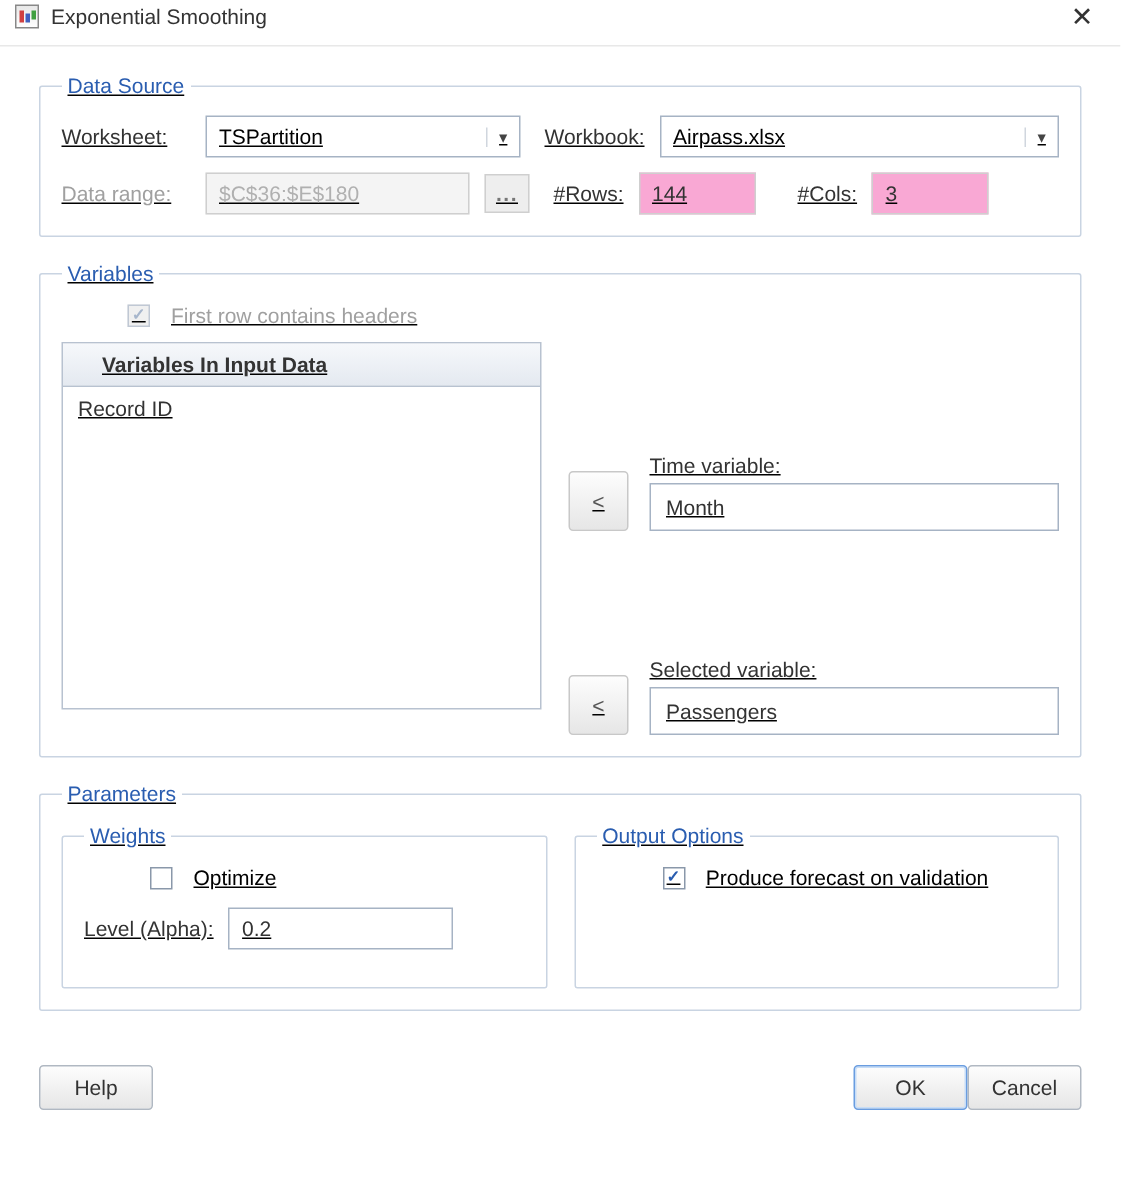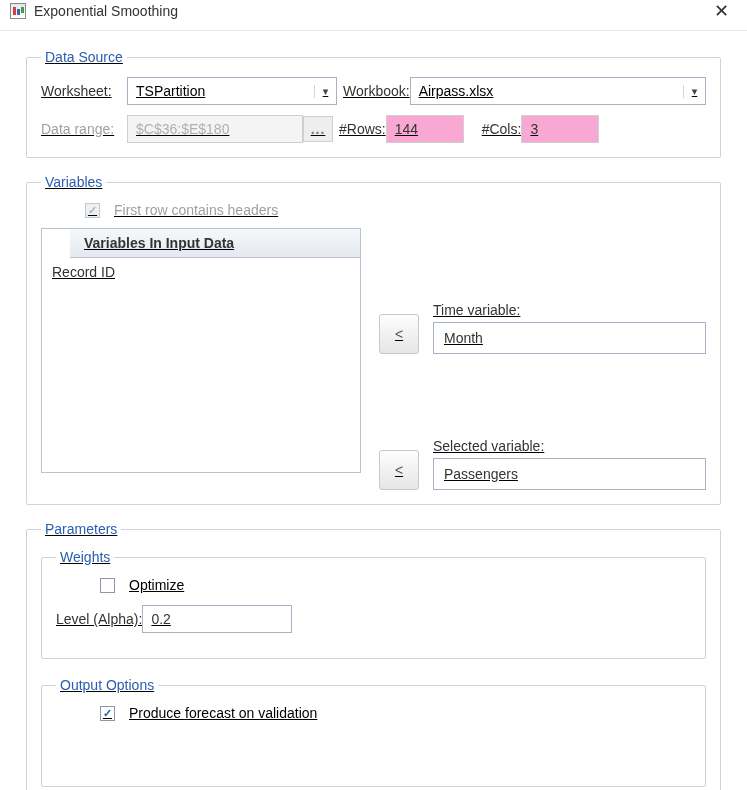--- a/index.html
+++ b/index.html
@@ -70,20 +70,21 @@
       position: relative;
     }
     fieldset.group > legend {
       color: #2a5db0;
       padding: 0 4px;
       font-size: 14px;
     }
     .row {
       display: flex;
       align-items: center;
+      gap: 10px;
       margin-bottom: 10px;
     }
     .row:last-child { margin-bottom: 0; }
     label.lbl {
       color: #333;
       white-space: nowrap;
     }
     label.lbl.disabled { color: #a0a0a0; }
     .select {
       display: flex;
@@ -146,22 +147,21 @@
       flex: 0 0 320px;
       border: 1px solid #b8c2d0;
       height: 245px;
       overflow: hidden;
     }
     .vars-list-header {
       background: linear-gradient(to bottom, #f6f8fb, #e4e9f0);
       border-bottom: 1px solid #b8c2d0;
       font-weight: bold;
       color: #333;
-      padding: 6px 14px;
-      margin-left: 28px;
+      padding: 6px 26px;
     }
     .vars-list-item {
       padding: 6px 10px;
       color: #333;
     }
     .vars-right {
       flex: 1;
       display: flex;
       flex-direction: column;
       gap: 38px;
@@ -220,21 +220,20 @@
     }
     .cb.disabled {
       background: #f0f0f0;
       border-color: #c0c8d4;
       color: #a7b6cc;
     }
     .cb.checked::before { content: "✓"; font-weight: bold; }
     .params-row {
       display: flex;
       gap: 18px;
-      flex-direction: column;
     }
     .params-row fieldset.group {
       flex: 1;
       margin-bottom: 0;
       min-height: 110px;
     }
     .bottom-buttons {
       display: flex;
       justify-content: space-between;
       padding: 0 26px;

